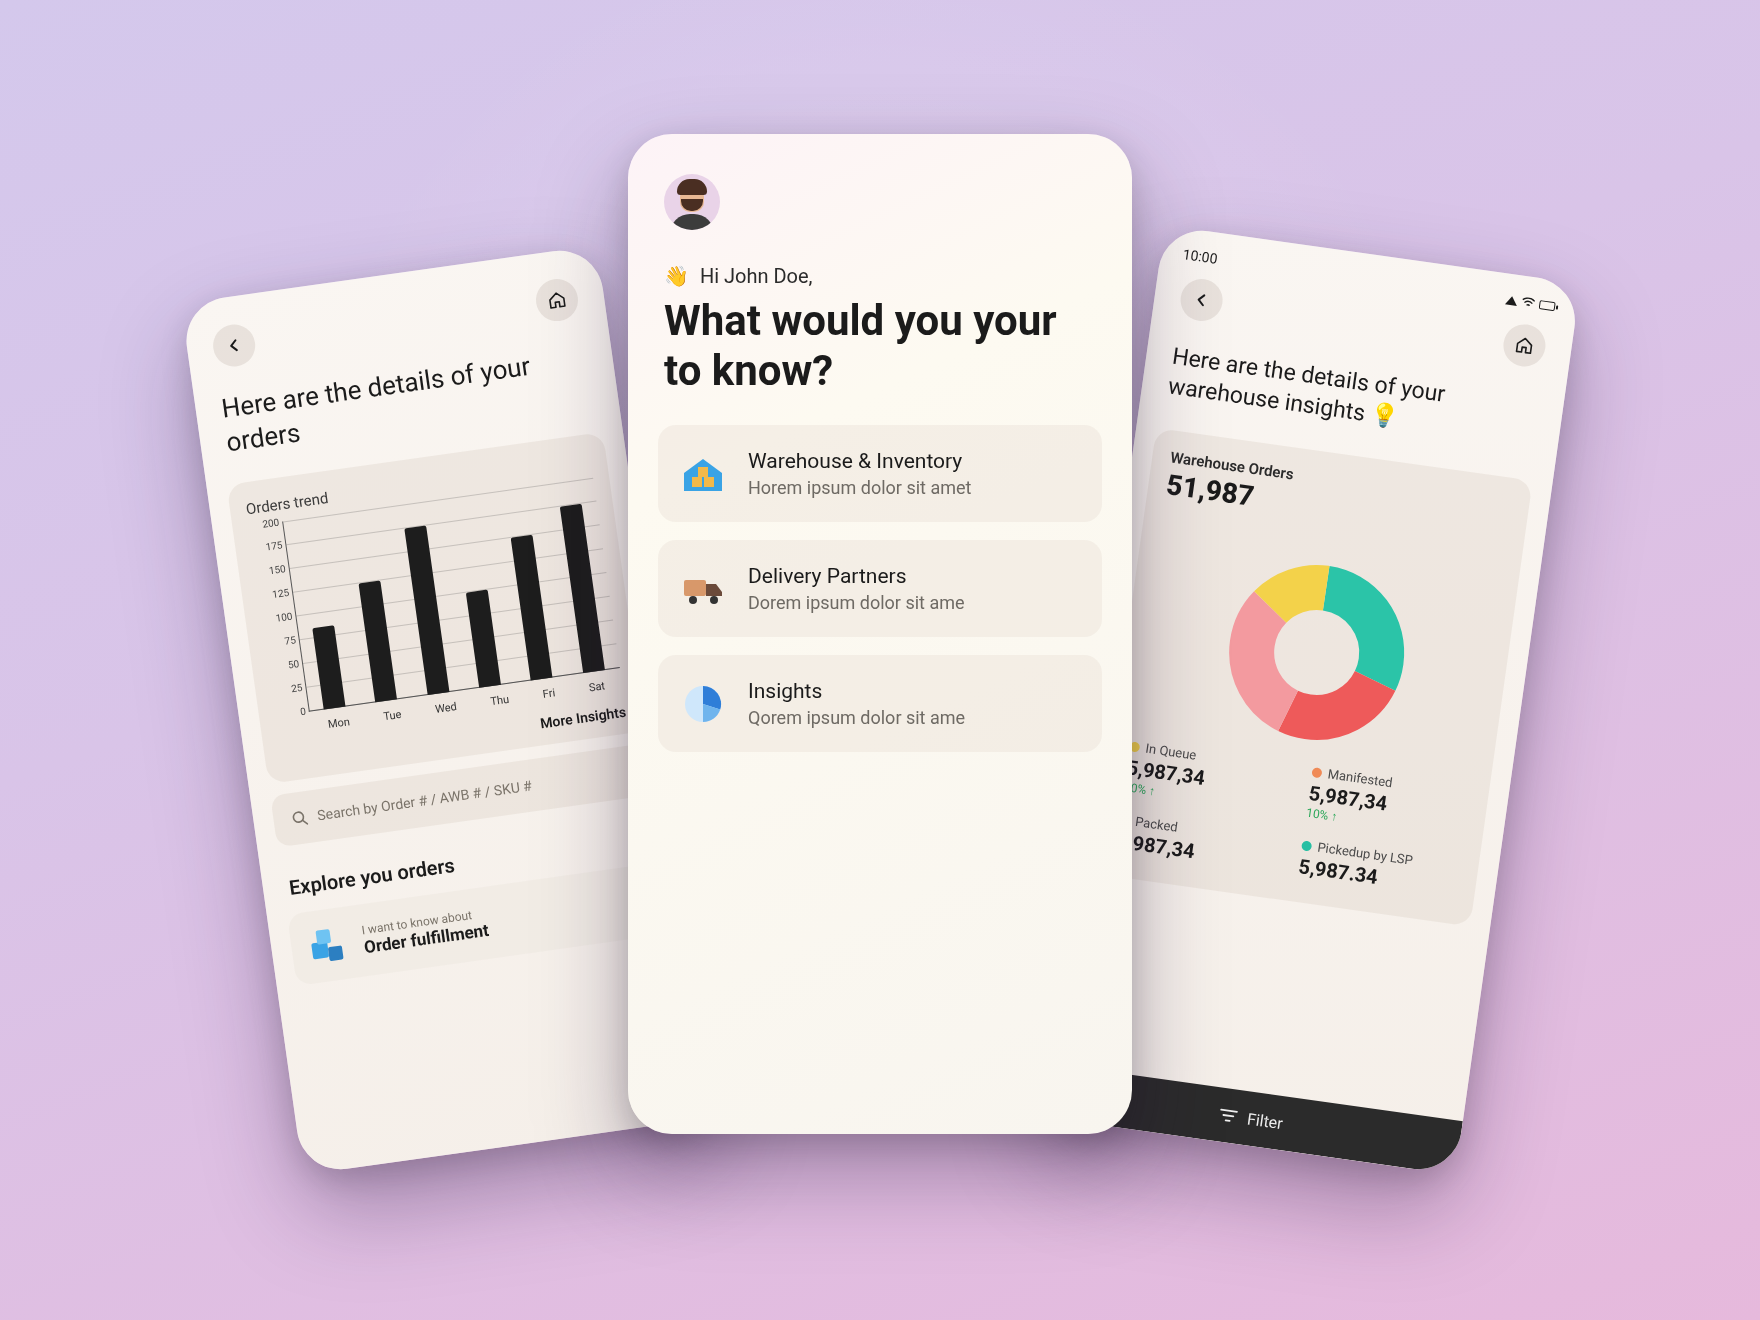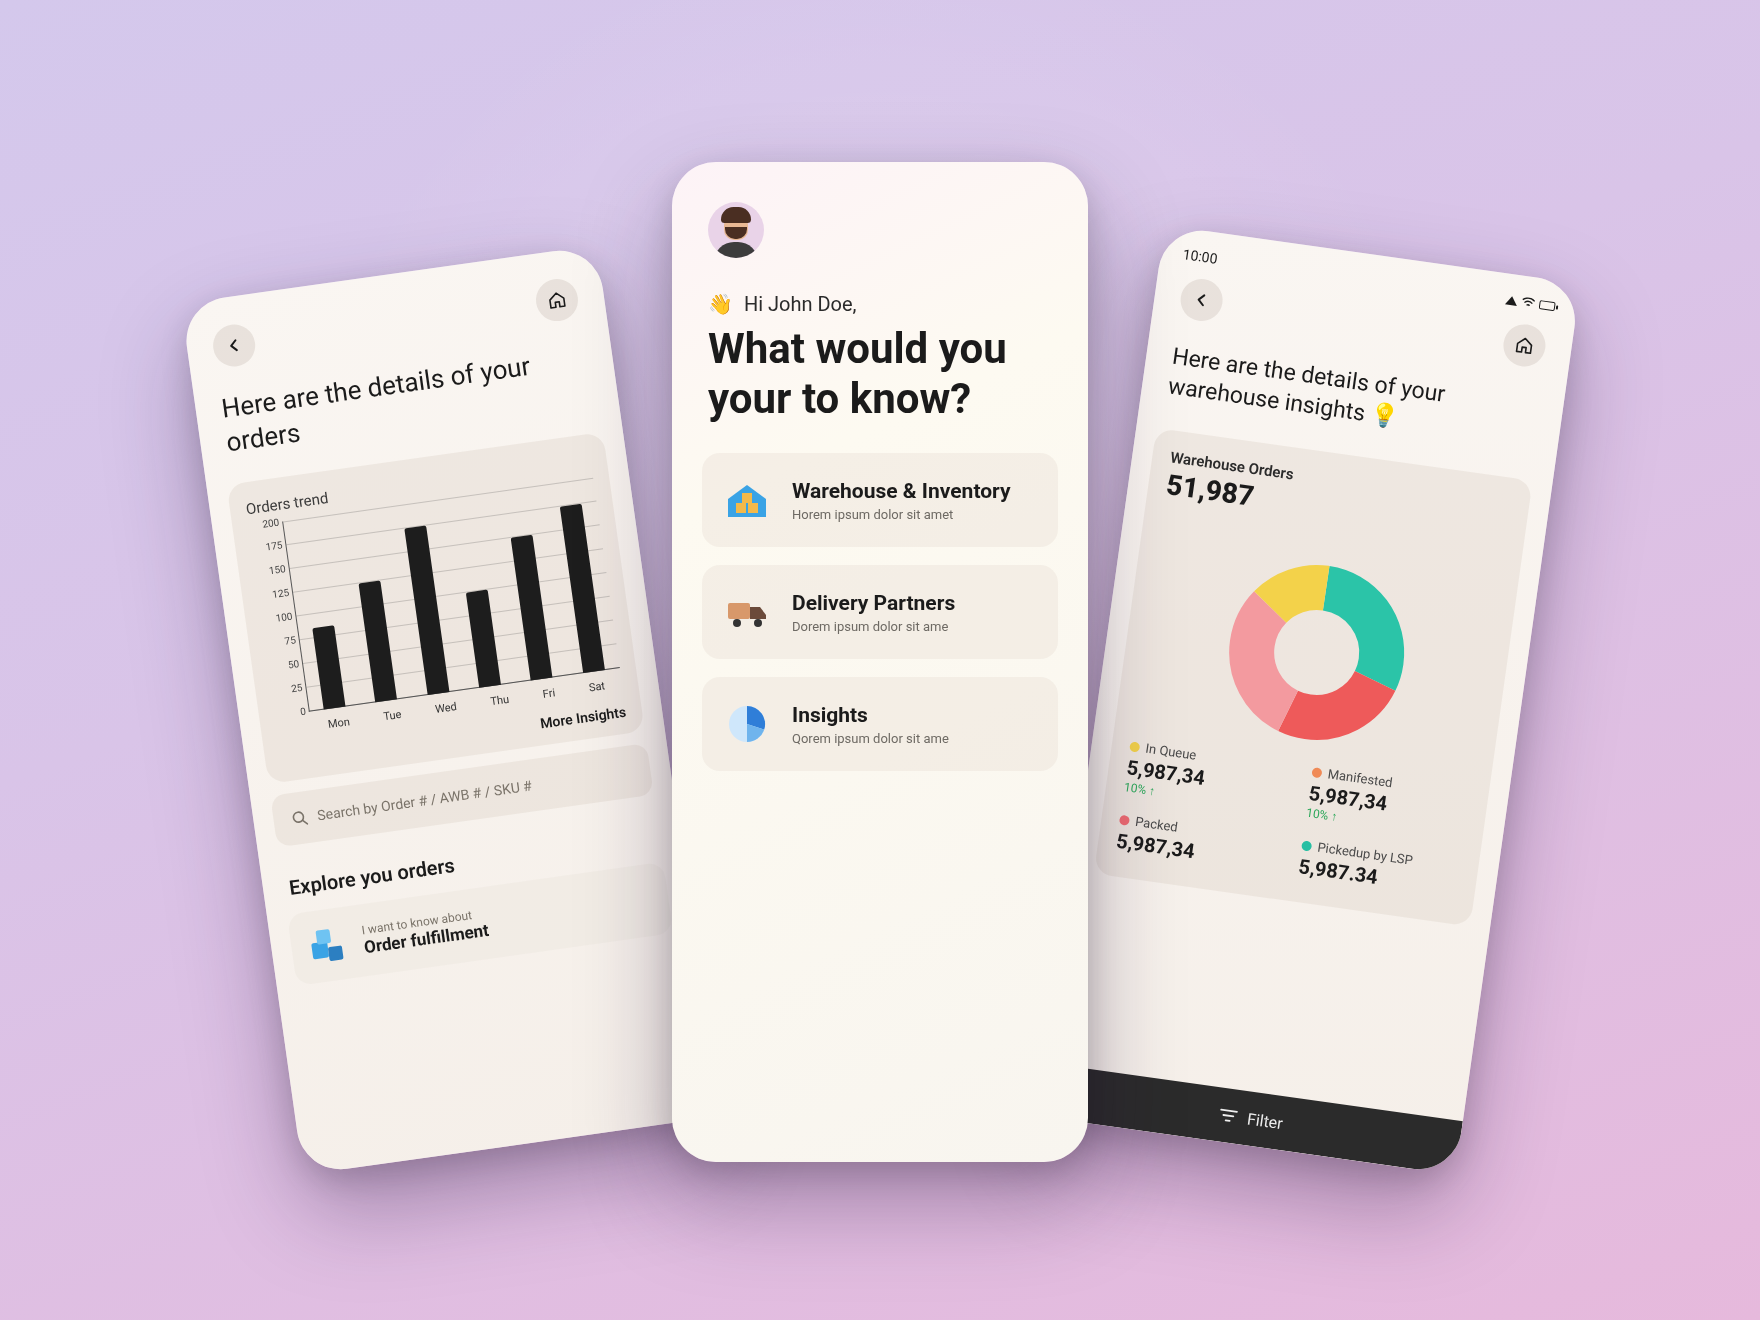--- a/index.html
+++ b/index.html
@@ -26,22 +26,22 @@
     width: 1400px; height: 1100px;
   }
   .phone {
     position: absolute;
     border-radius: 44px;
     background: linear-gradient(170deg, #faf6f2 0%, #f5efe9 100%);
     box-shadow: 0 40px 90px rgba(40,20,60,0.35), 0 10px 30px rgba(0,0,0,0.15);
     overflow: hidden;
   }
   .phone-center {
-    width: 416px; height: 1000px;
-    left: 50%; top: 52px;
+    width: 504px; height: 1000px;
+    left: 50%; top: 24px;
     transform: translateX(-50%);
     z-index: 3;
     background: linear-gradient(155deg, #fdf3f7 0%, #fdfaf1 30%, #f8f5ef 100%);
   }
   .phone-left {
     width: 420px; height: 880px;
     left: 60px; top: 160px;
     transform: rotate(-8deg);
     z-index: 1;
   }
@@ -111,26 +111,26 @@
     align-items: center;
     gap: 22px;
   }
   .card .icon {
     width: 46px; height: 46px;
     flex: 0 0 46px;
     display: flex; align-items: center; justify-content: center;
   }
   .card .title {
     font-size: 21px;
-    font-weight: 700;
+    font-weight: 400;
     color: #1b1b1b;
     margin-bottom: 4px;
   }
   .card .sub {
-    font-size: 13px;
+    font-size: 18px;
     color: #6e6a64;
   }
 
   
   svg { display: block; }
 
   
   .nav-row {
     display: flex;
     justify-content: space-between;

